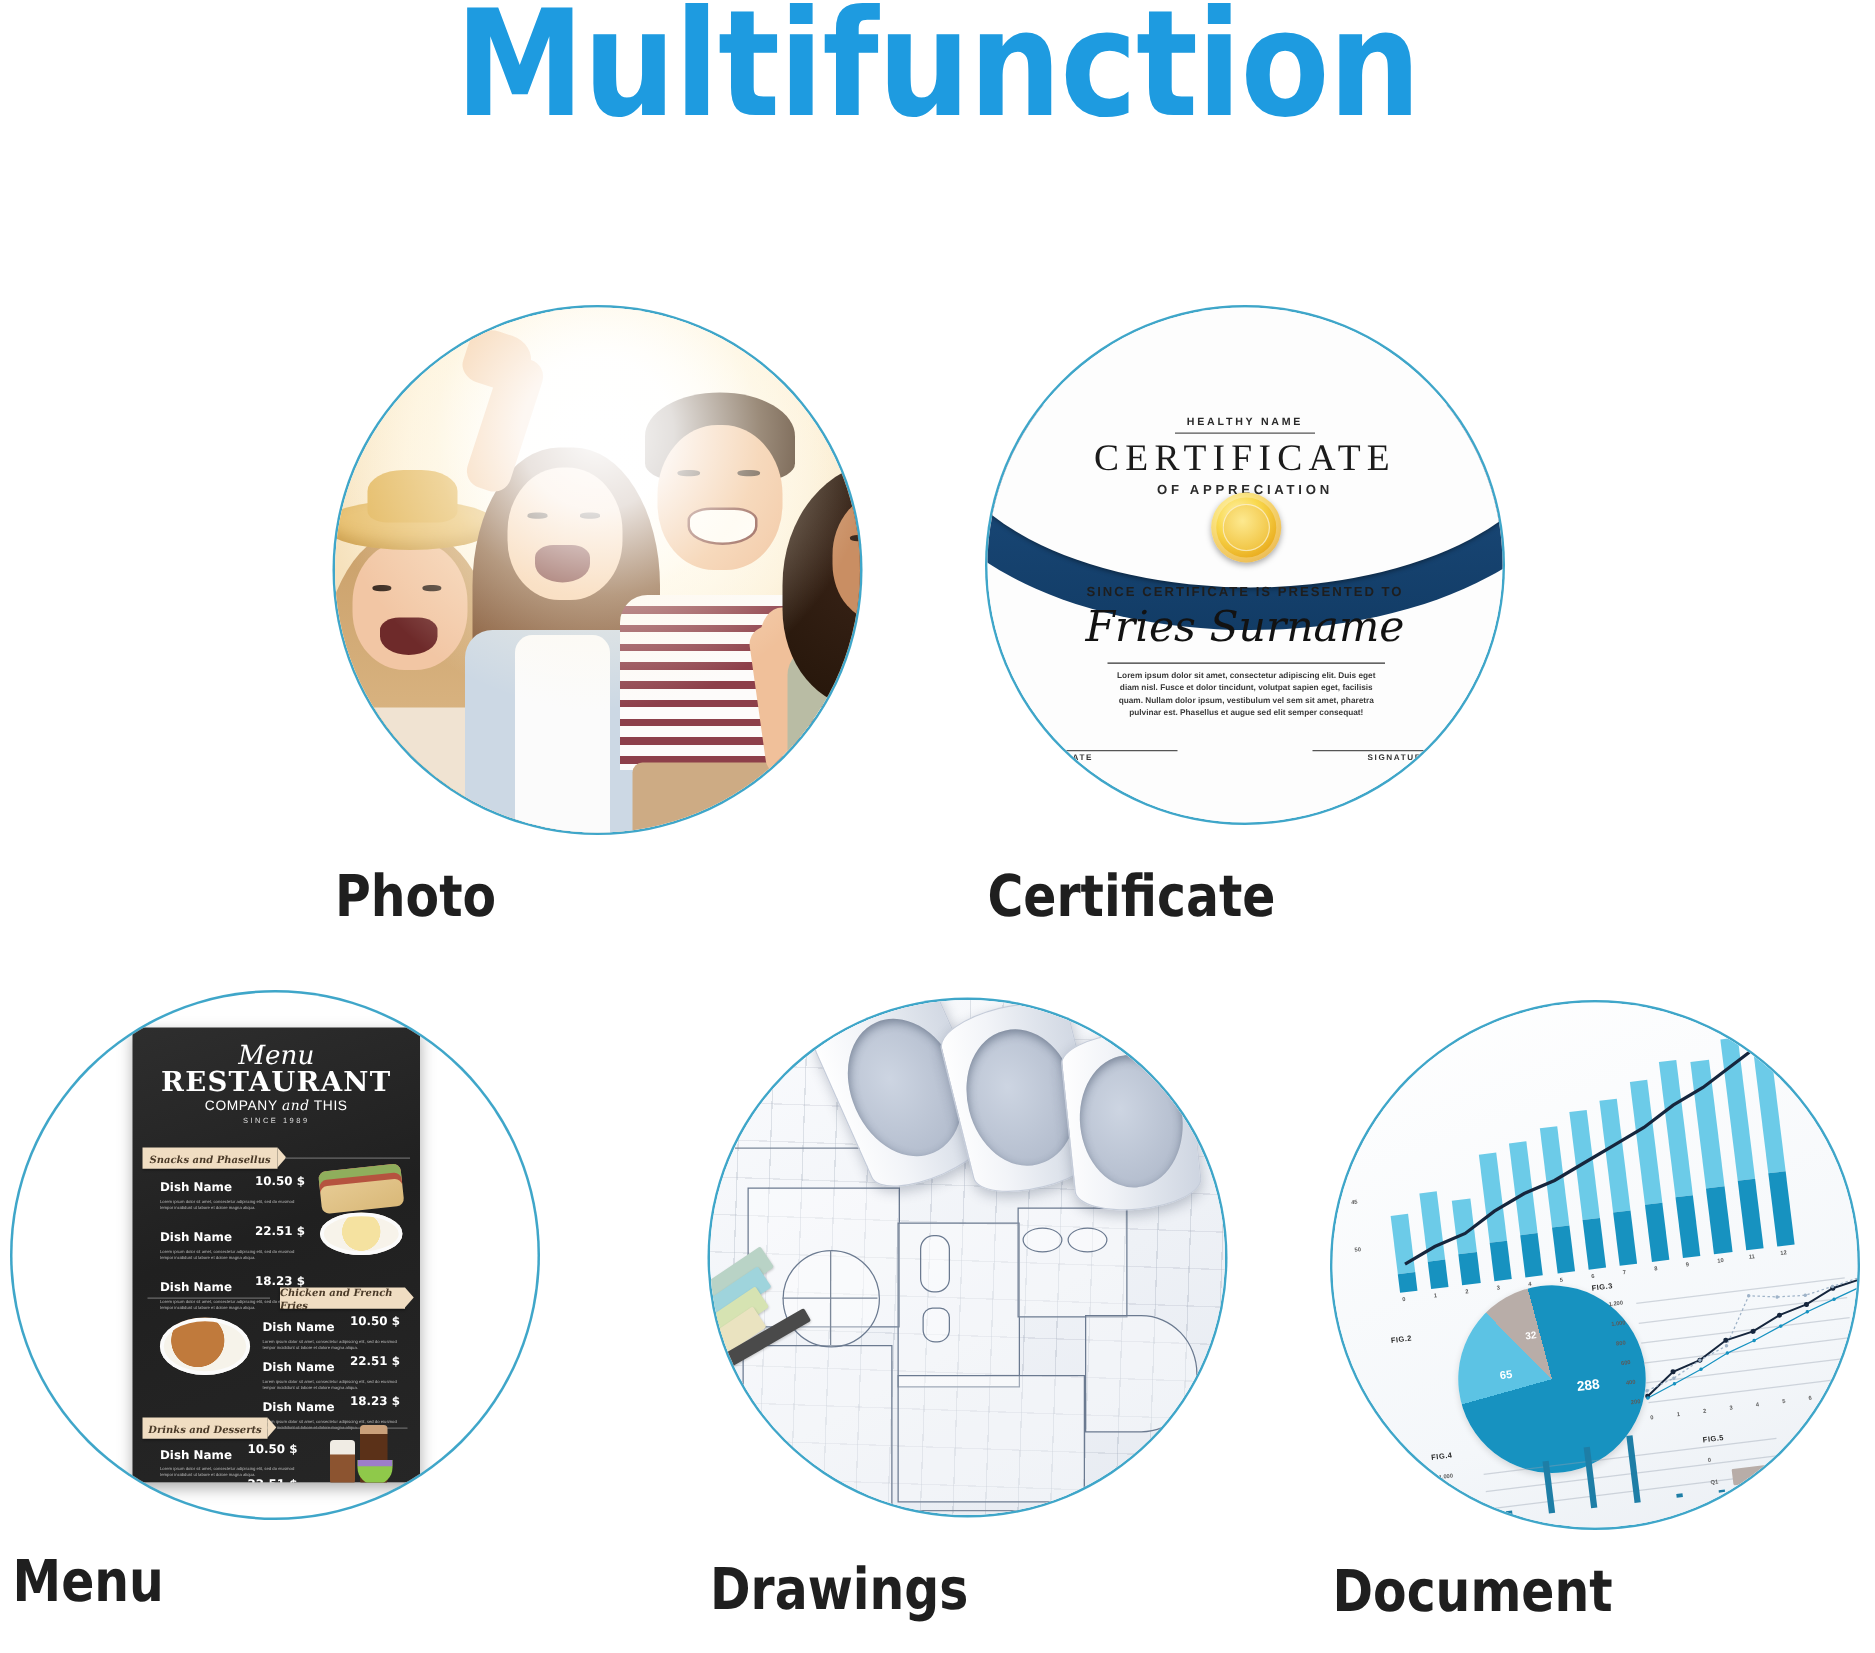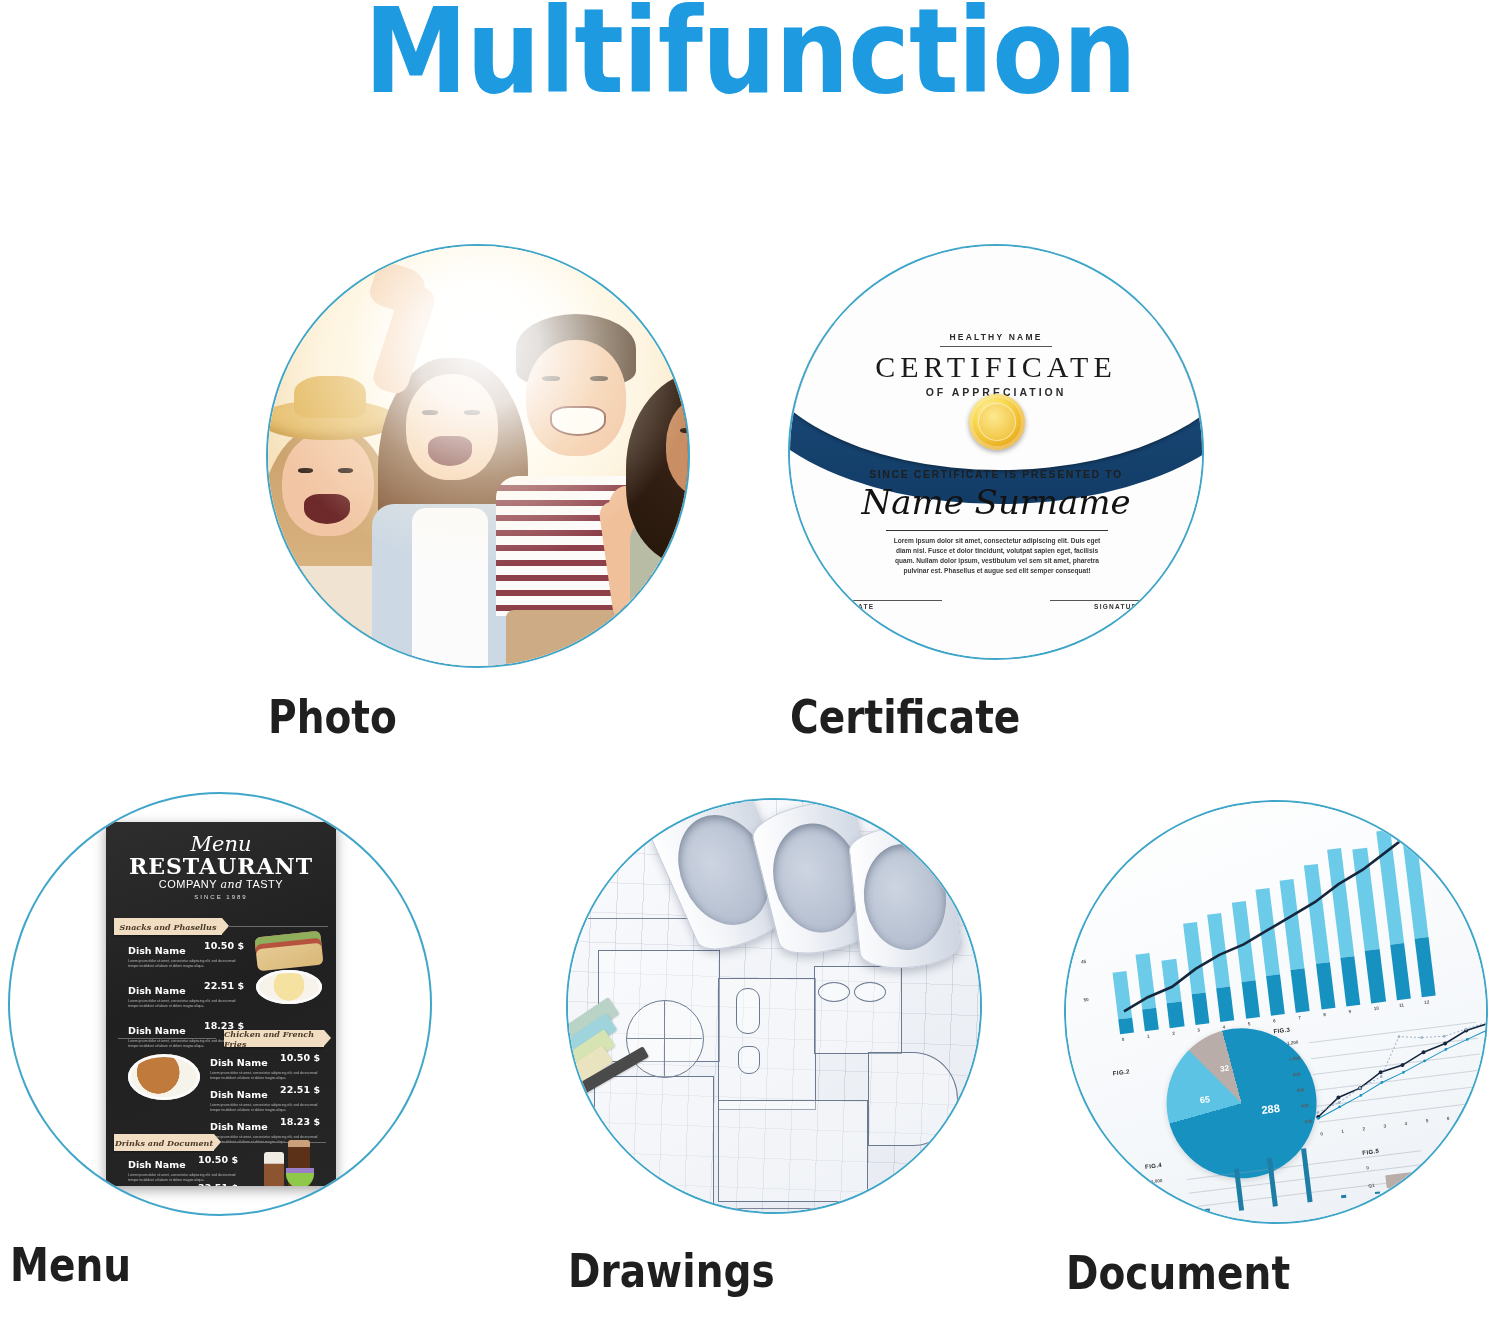--- a/index.html
+++ b/index.html
@@ -281,21 +281,21 @@
     <div class="cert-company">HEALTHY NAME</div>
     <div class="cert-company-rule"></div>
     <div class="cert-title">CERTIFICATE</div>
     <div class="cert-sub">OF APPRECIATION</div>
 
     <div class="cert-seal">
       <div class="cert-seal-in"></div>
     </div>
 
     <div class="cert-presented">SINCE CERTIFICATE IS PRESENTED TO</div>
-    <div class="cert-name">Name Surname</div>
+    <div class="cert-name">Fries Surname</div>
     <div class="cert-name-rule"></div>
     <div class="cert-body">Lorem ipsum dolor sit amet, consectetur adipiscing elit. Duis eget diam nisl. Fusce et dolor tincidunt, volutpat sapien eget, facilisis quam. Nullam dolor ipsum, vestibulum vel sem sit amet, pharetra pulvinar est. Phasellus et augue sed elit semper consequat!</div>
 
     <div class="cert-sigline" style="left:44px;top:354px;width:108px;"></div>
     <div class="cert-sigcap" style="left:62px;top:357px;">DATE</div>
     <div class="cert-sigline" style="left:260px;top:354px;width:108px;"></div>
     <div class="cert-sigcap" style="left:304px;top:357px;">SIGNATURE</div>
   </div>
   <div class="tile-label" style="top:444px;">Certificate</div>
 </div>
@@ -303,21 +303,21 @@
 <div class="tile" id="tile-menu">
   <div class="circle" id="circle-menu">
     <div class="menu-paper">
 
       <div class="menu-head">
         <div class="menu-word">Menu</div>
         <div class="menu-rest">RESTAURANT</div>
         <div class="menu-tag">
           <span>COMPANY</span>
           <i>and</i>
-          <span>TASTY</span>
+          <span>THIS</span>
         </div>
         <div class="menu-since">SINCE 1989</div>
       </div>
 
       <div class="menu-ribbon" style="left:8px;top:96px;width:108px;">Snacks and Phasellus</div>
       <div class="menu-hr" style="left:122px;top:104px;width:100px;"></div>
 
       <div class="menu-item" style="left:22px;top:118px;width:116px;">
         <span class="dn">Dish Name</span>
         <span class="pr">10.50 $</span>
@@ -357,21 +357,21 @@
         <span class="dn">Dish Name</span>
         <span class="pr">22.51 $</span>
         <div class="desc">Lorem ipsum dolor sit amet, consectetur adipiscing elit, sed do eiusmod tempor incididunt ut labore et dolore magna aliqua.</div>
       </div>
       <div class="menu-item" style="left:104px;top:294px;width:110px;">
         <span class="dn">Dish Name</span>
         <span class="pr">18.23 $</span>
         <div class="desc">Lorem ipsum dolor sit amet, consectetur adipiscing elit, sed do eiusmod tempor incididunt ut labore et dolore magna aliqua.</div>
       </div>
 
-      <div class="menu-ribbon" style="left:8px;top:312px;width:100px;">Drinks and Document</div>
+      <div class="menu-ribbon" style="left:8px;top:312px;width:100px;">Drinks and Desserts</div>
       <div class="menu-hr" style="left:116px;top:320px;width:104px;"></div>
 
       <div class="menu-item" style="left:22px;top:332px;width:110px;">
         <span class="dn">Dish Name</span>
         <span class="pr">10.50 $</span>
         <div class="desc">Lorem ipsum dolor sit amet, consectetur adipiscing elit, sed do eiusmod tempor incididunt ut labore et dolore magna aliqua.</div>
       </div>
       <div class="menu-item" style="left:22px;top:360px;width:110px;">
 
         <span class="pr">22.51 $</span>

